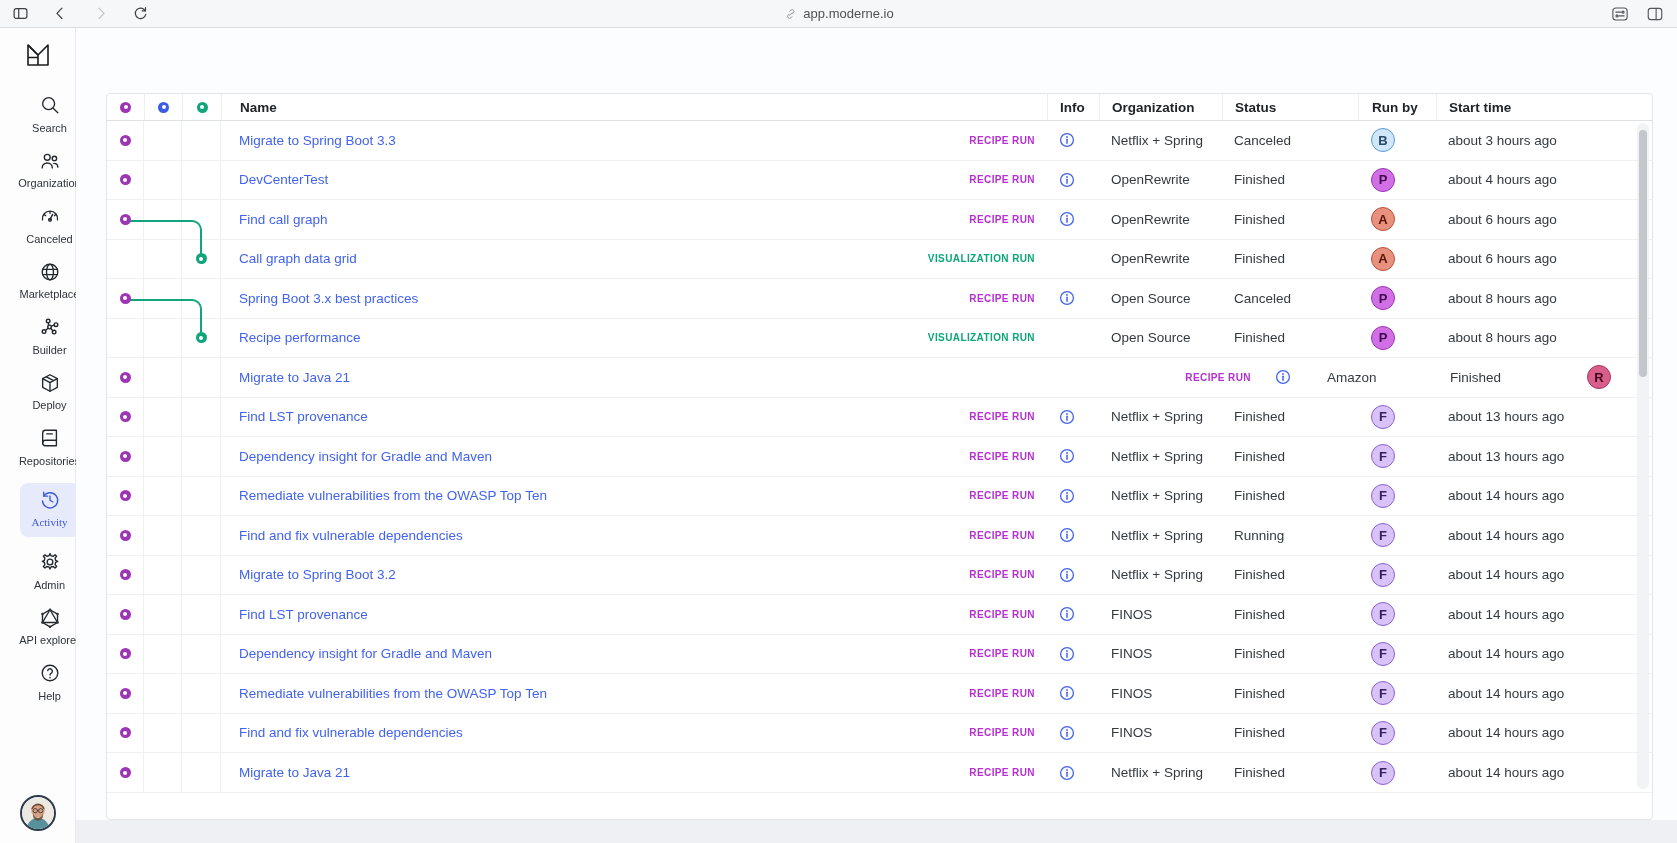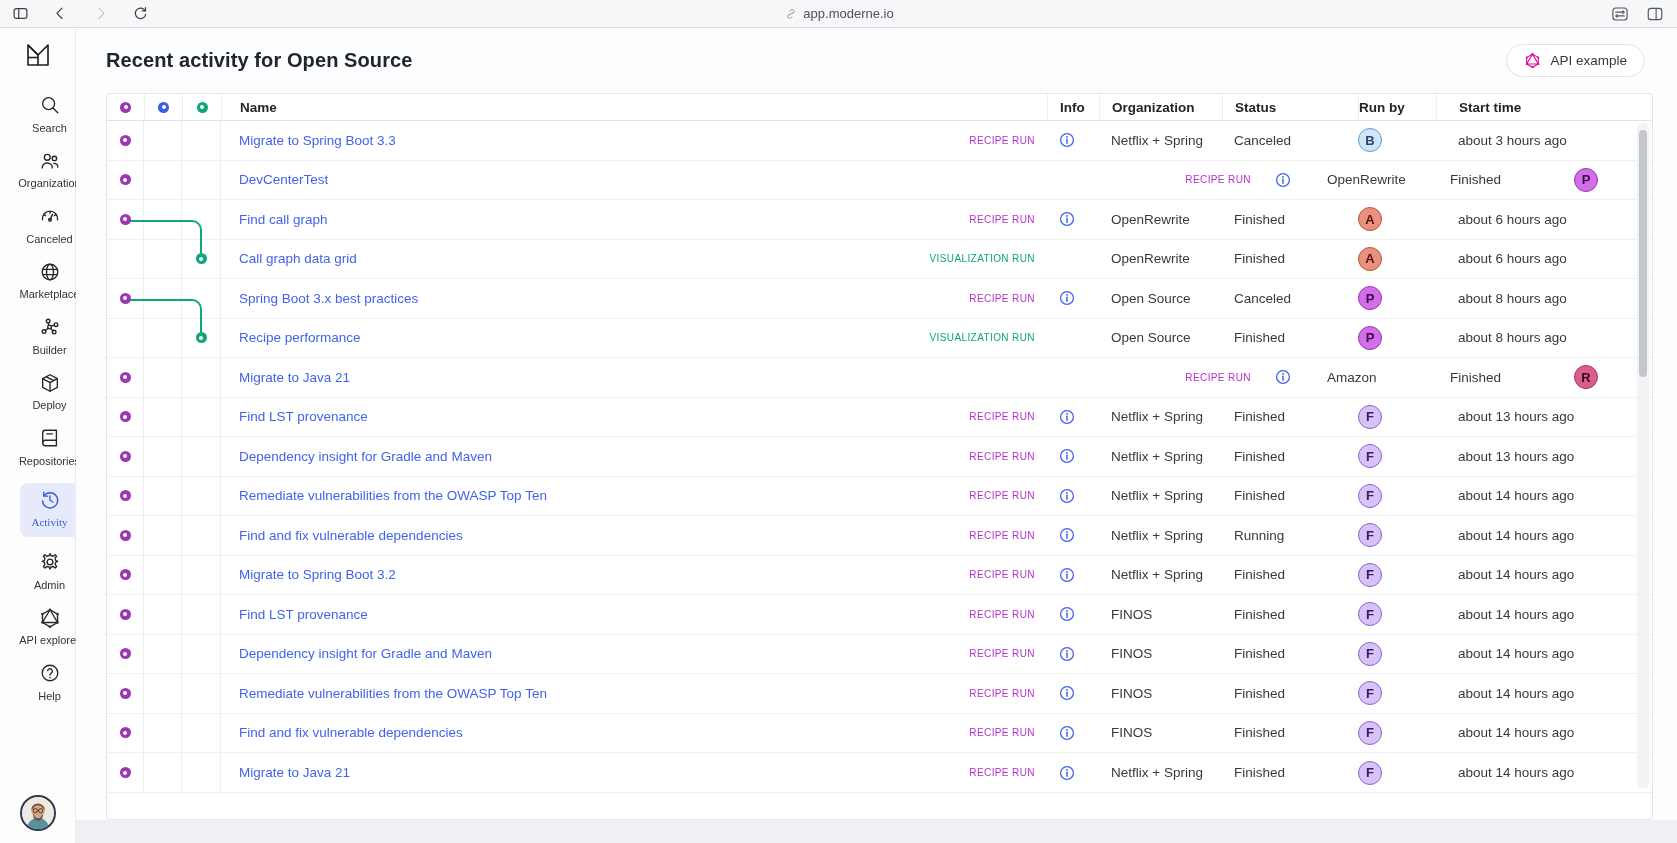--- a/index.html
+++ b/index.html
@@ -54,29 +54,29 @@
   .thead { display:flex; height:27px; flex:none; border-bottom:1px solid #dee2e6;
            font-size:13.5px; font-weight:700; color:#212529; }
   .th { display:flex; align-items:center; height:100%; border-left:1px solid #eceef0; cursor:pointer; }
   .th:first-child { border-left:none; }
   .th.dotcol { justify-content:center; }
   .c1 { width:37px; flex:none; } .c2 { width:38px; flex:none; } .c3 { width:39px; flex:none; }
   .th.name, .td.name { flex:1; padding-left:18px; }
   .th.info, .td.info { width:52px; flex:none; padding-left:12px; }
   .th.org,  .td.org  { width:123px; flex:none; padding-left:12px; }
   .th.status,.td.status{ width:136px; flex:none; padding-left:12px; }
-  .th.runby,.td.runby{ width:78px;  flex:none; }
-  .th.time, .td.time { width:216px; flex:none; padding-left:22px; }
+  .th.runby,.td.runby{ width:78px;  flex:none; padding-left:13px; }
+  .th.time, .td.time { width:216px; flex:none; padding-left:12px; }
 
   .tbody { flex:1; position:relative; overflow:hidden; }
   .row { display:flex; height:39.53px; border-bottom:1px solid #eef0f2; align-items:center; cursor:pointer; }
   .td { display:flex; align-items:center; height:100%; font-size:13.5px; color:#343a40; }
   .td.dotcol { justify-content:center; border-right:1px solid #eef0f2; }
   .name-link { color:#4263eb; text-decoration:none; white-space:nowrap; }
-  .badge { margin-left:auto; padding-right:12px; font-size:10px; font-weight:400; letter-spacing:.4px; white-space:nowrap; }
+  .badge { margin-left:auto; padding-right:12px; font-size:10px; font-weight:700; letter-spacing:.4px; white-space:nowrap; }
   .dot { width:11px; height:11px; border-radius:50%; position:relative; z-index:2; flex:none; }
   .dot::after { content:""; position:absolute; left:3.5px; top:3.5px; width:4px; height:4px;
                 background:#fff; border-radius:50%; }
   .avatar { width:24px; height:24px; border-radius:50%; border:1.5px solid; flex:none;
             display:flex; align-items:center; justify-content:center; font-size:13px; font-weight:600; }
   .connector { position:absolute; left:18px; width:77px; height:39.5px;
                border-top:2px solid #12a57d; border-right:2px solid #12a57d;
                border-top-right-radius:10px; z-index:1; }
 
   .tfoot { height:28px; flex:none; border-top:1px solid #e6e9ec; background:#fff;
@@ -258,36 +258,20 @@
         <path d="M10.3 14 a7.8 7.8 0 0 1 15.4 0 l-1.6-.4 c-1.6-3.4-3.6-4.4-6.1-4.4 s-4.5 1-6.1 4.4 Z" fill="#6e4a30"></path>
         <path d="M13 18.5 a5 5 0 0 0 10 0 l.6 2.5 a5.6 5.6 0 0 1 -11.2 0 Z" fill="#6e4a30" opacity="0.85"></path>
         <circle cx="14.9" cy="15.4" r="2.4" fill="none" stroke="#2c2c2c" stroke-width="0.9"></circle>
         <circle cx="21.1" cy="15.4" r="2.4" fill="none" stroke="#2c2c2c" stroke-width="0.9"></circle>
         <path d="M17.3 15.4 h1.4" stroke="#2c2c2c" stroke-width="0.9"></path>
       </svg>
     </div>
   </aside>
 
   <main class="content">
-    <div class="content-header">
-      <h1 class="page-title">Recent activity for Open Source</h1>
-      <button class="api-btn">
-        <svg viewBox="0 0 24 24" style="stroke:#e10098; fill:none; stroke-width:1.5;">
-          <path d="M12 3 L20.2 7.7 V16.9 L12 21.6 L3.8 16.9 V7.7 Z"></path>
-          <path d="M12 3 L20.2 16.9 H3.8 Z"></path>
-          <circle cx="12" cy="3" r="1.5" fill="#e10098" stroke="none"></circle>
-          <circle cx="20.2" cy="7.7" r="1.5" fill="#e10098" stroke="none"></circle>
-          <circle cx="20.2" cy="16.9" r="1.5" fill="#e10098" stroke="none"></circle>
-          <circle cx="12" cy="21.6" r="1.5" fill="#e10098" stroke="none"></circle>
-          <circle cx="3.8" cy="16.9" r="1.5" fill="#e10098" stroke="none"></circle>
-          <circle cx="3.8" cy="7.7" r="1.5" fill="#e10098" stroke="none"></circle>
-        </svg>
-        <span>API example</span>
-      </button>
-    </div>
 
     <div class="table-card">
       <div class="thead">
         <div class="th dotcol c1">
             <span class="dot" id="hdot1" style="background: rgb(156, 54, 181);"></span>
           </div>
         <div class="th dotcol c2">
             <span class="dot" id="hdot2" style="background: rgb(59, 92, 232);"></span>
           </div>
         <div class="th dotcol c3">
@@ -344,20 +328,21 @@
                   <path d="M8 7.2 V11.3" stroke="#4263eb" stroke-width="1.5" stroke-linecap="round"></path>
                   <circle cx="8" cy="4.9" r="0.95" fill="#4263eb"></circle>
                 </svg>
               </span>
             </div>
             <div class="td org">OpenRewrite</div>
             <div class="td status">Finished</div>
             <div class="td runby">
               <span class="avatar" style="background:#d36fe6;border-color:#9c36b5;color:#3d0a4e">P</span>
             </div>
+            <div class="td time">about 4 hours ago</div>
           </div>
           <div class="row">
             <div class="td dotcol c1">
               <span class="dot" style="background:#9c36b5"></span>
             </div>
             <div class="td dotcol c2"></div>
             <div class="td dotcol c3"></div>
             <div class="td name">
               <a class="name-link" href="#">Find call graph</a>
               <span class="badge" style="color:#b52fd1">RECIPE RUN</span>

